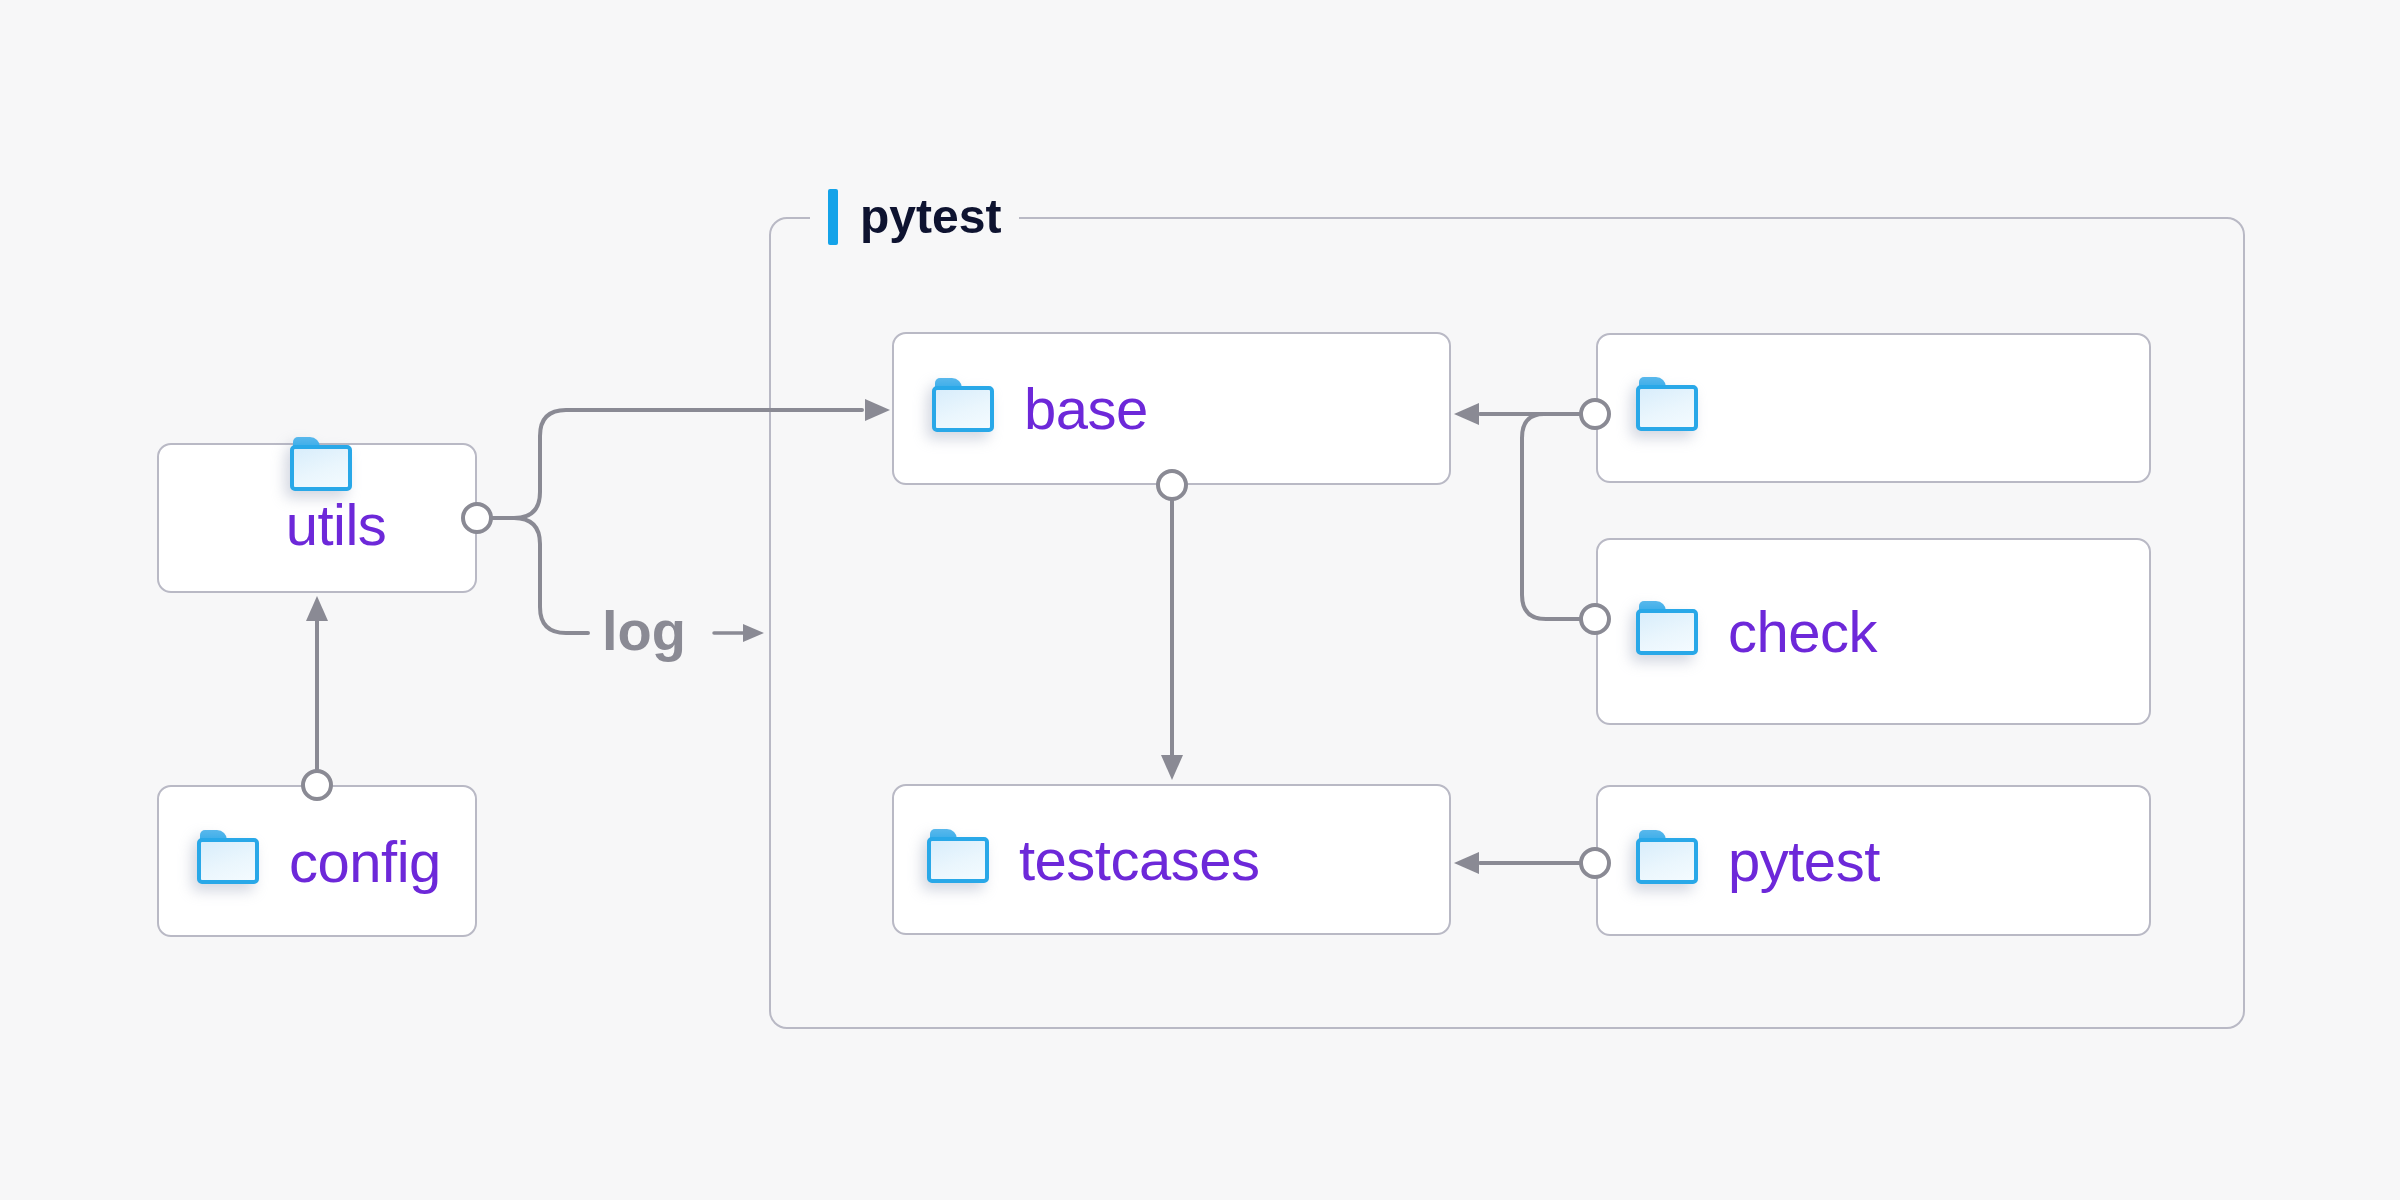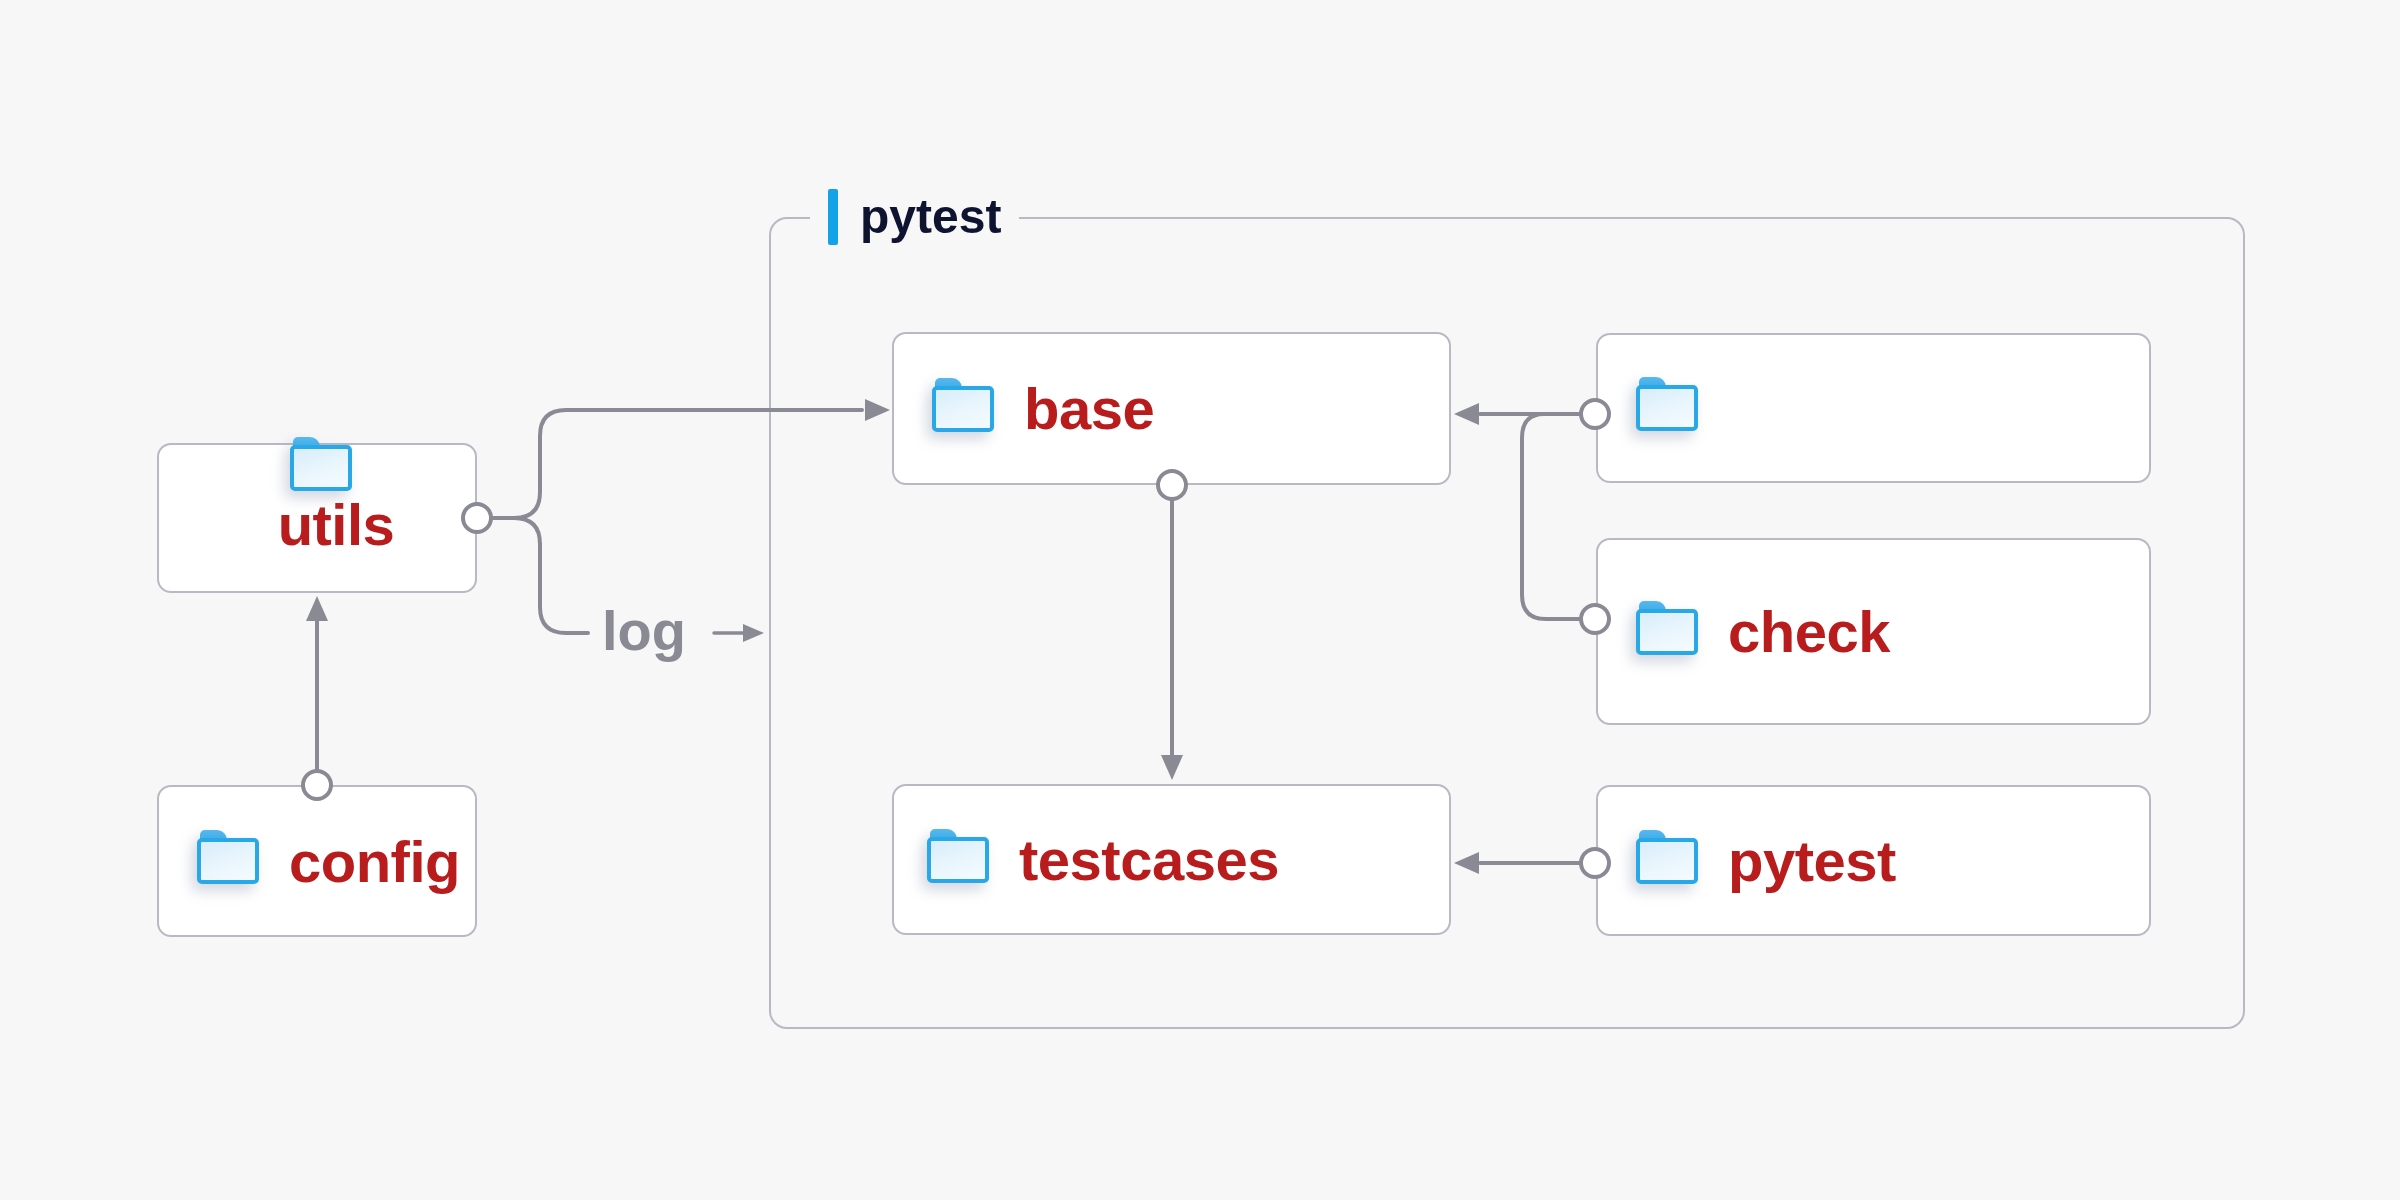--- a/index.html
+++ b/index.html
@@ -37,21 +37,21 @@
   }
   .node-utils      {left:157px; top:443px; width:320px; height:150px;flex-direction:column;}
   .node-config     {left:157px; top:785px; width:320px; height:152px;}
   .node-base       {left:892px; top:332px; width:559px; height:153px;}
   .node-testcases  {left:892px; top:784px; width:559px; height:151px;padding-left:33px;}
   .node-pymilvus   {left:1596px;top:333px; width:555px; height:150px;}
   .node-check      {left:1596px;top:538px; width:555px; height:187px;}
   .node-common     {left:1596px;top:785px; width:555px; height:151px;}
 
   .node .node-label{
-    font-size:58px;font-weight:700;color:#b91c1c;white-space:nowrap;
+    font-size:58px;font-weight:400;color:#6d28d9;white-space:nowrap;
     letter-spacing:-0.5px;
   }
 
   
   .folder{
     position:relative;width:62px;height:46px;margin-right:30px;flex:0 0 auto;
     filter:drop-shadow(-5px 7px 7px rgba(140,150,175,0.38));
   }
   .folder .folder-tab{
     position:absolute;top:-8px;left:3px;width:27px;height:16px;

